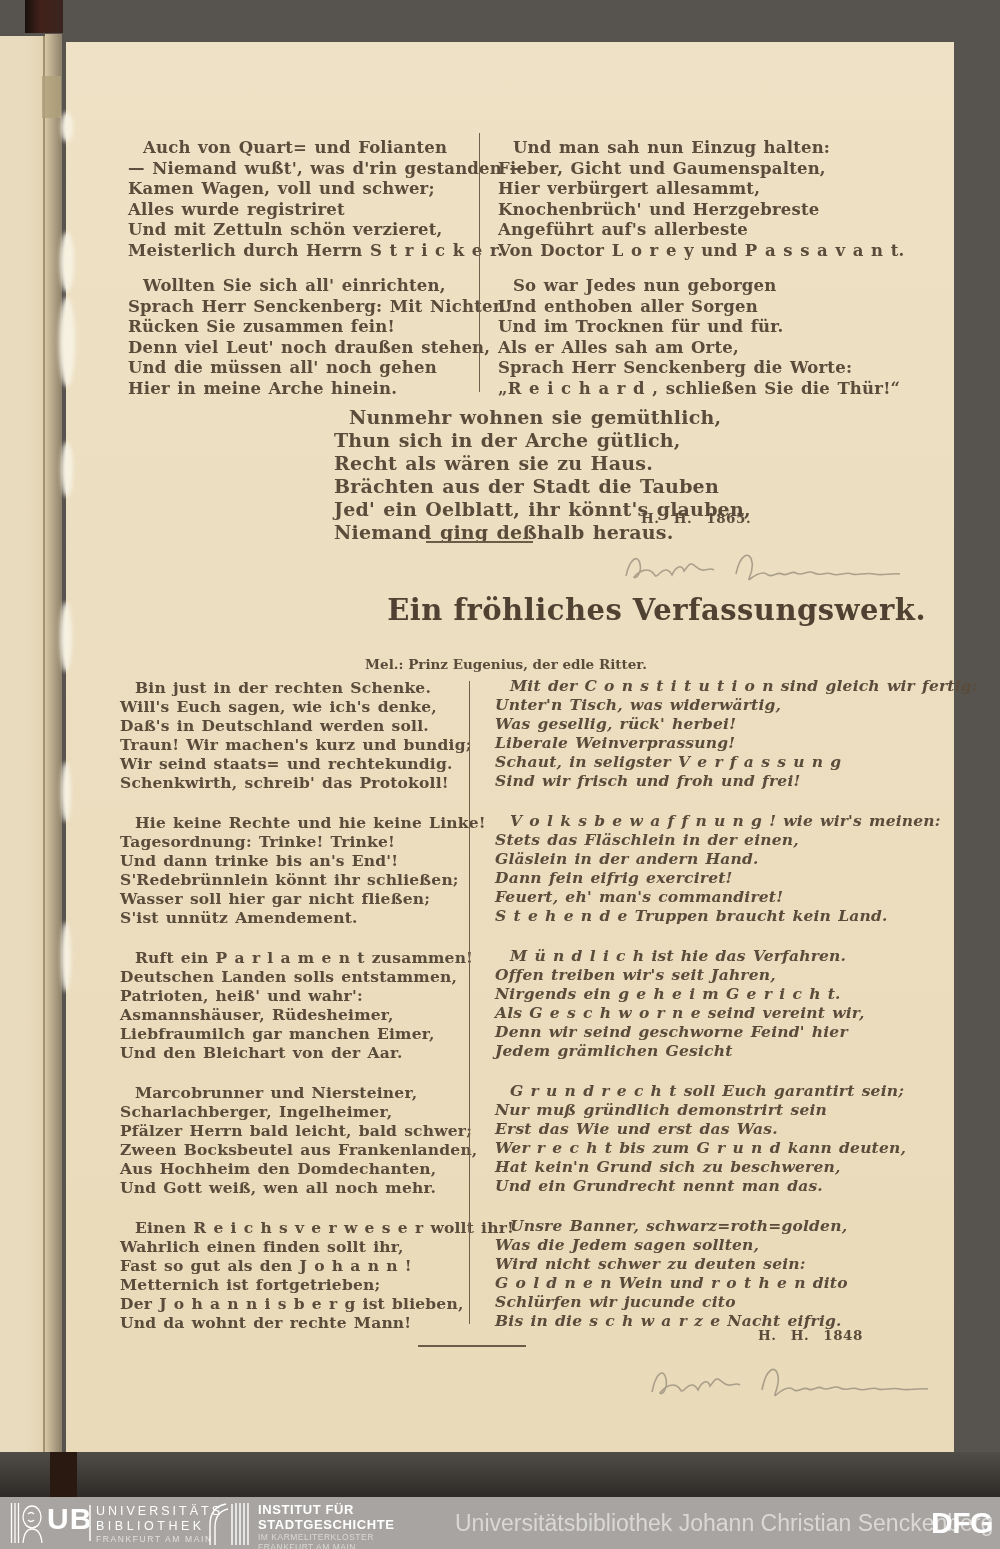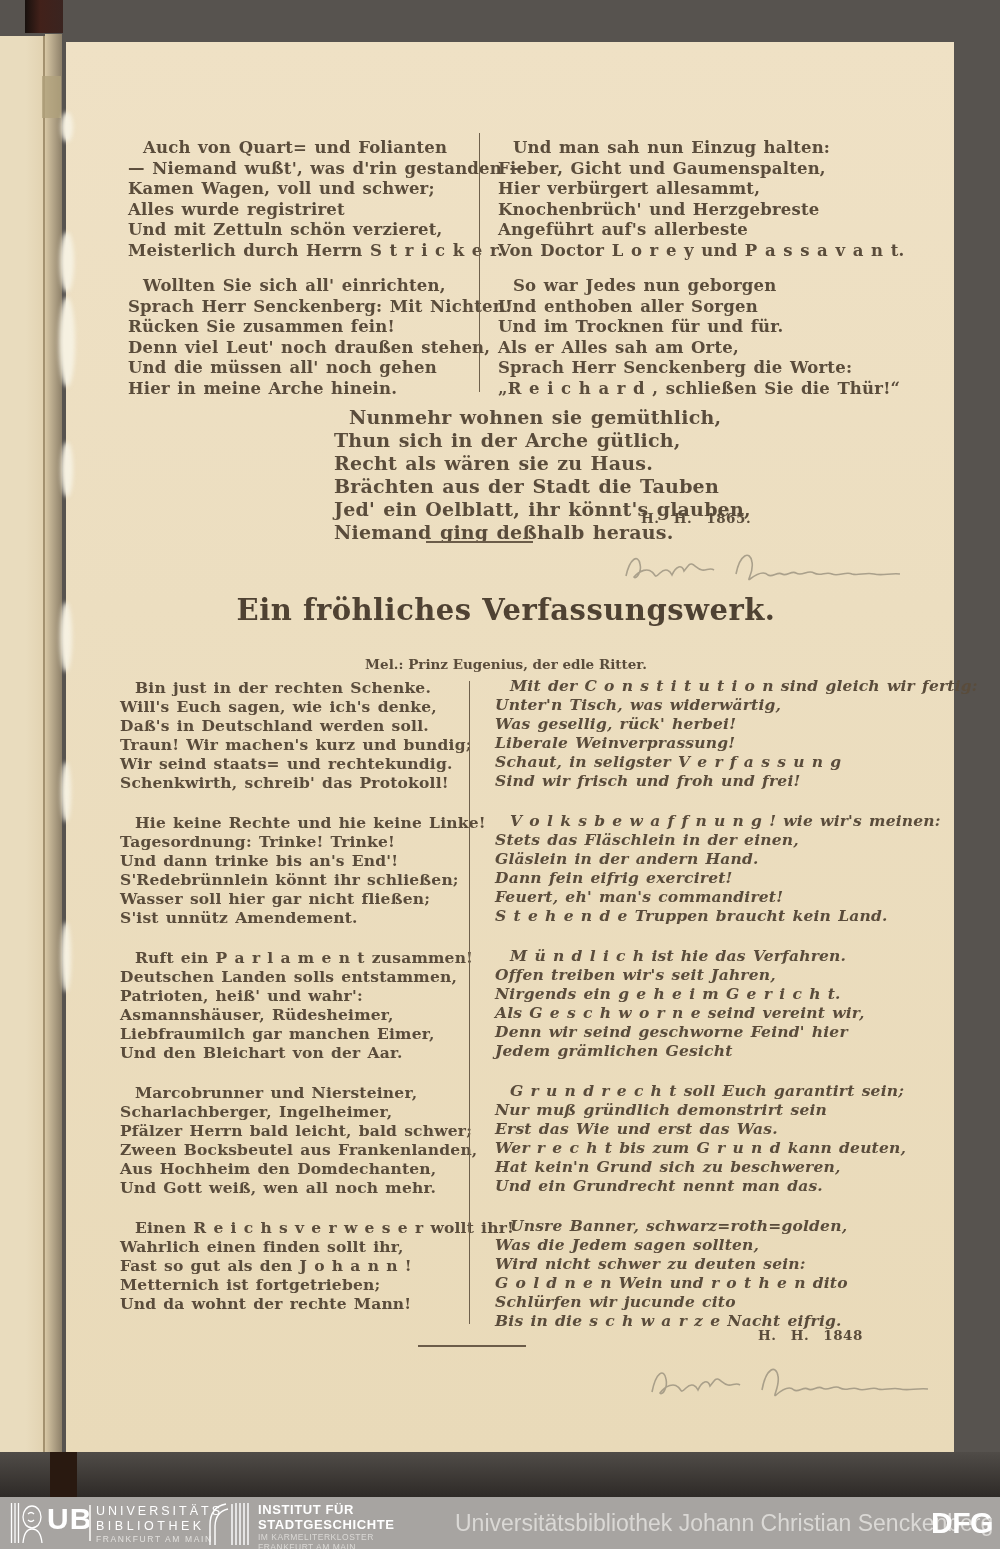--- a/index.html
+++ b/index.html
@@ -23,21 +23,21 @@
   .pline{white-space:nowrap;font-weight:bold;letter-spacing:.2px;word-spacing:1.5px;}
   .poem1 .pline{font-size:16.5px;line-height:20.5px;}
   .poem2 .pline{font-size:15.5px;line-height:19px;}
   .stanza{margin-bottom:15px;}
   .poem2 .stanza{margin-bottom:21px;}
   .stanza .pline:first-child{text-indent:15px;}
   .vrule{position:absolute;width:1px;background:#6e604c;}
   .hrule{position:absolute;height:1.5px;background:#6b5c49;}
   .attr{position:absolute;font-size:13.5px;font-weight:bold;letter-spacing:.5px;word-spacing:9px;color:#5a4c3b;}
   #closing-stanza .pline{font-size:19px;line-height:23px;}
-  #poem2-title{position:absolute;left:20px;top:551px;width:840px;text-align:center;
+  #poem2-title{position:absolute;left:20px;top:551px;width:840px;text-align:right;
                font-size:29px;font-weight:bold;letter-spacing:.5px;color:#4f4233;}
   #melody-note{position:absolute;left:20px;top:614px;width:840px;text-align:center;
                font-size:13.5px;font-weight:bold;color:#5a4c3b;}
   .sig{position:absolute;opacity:.75;}
   
   #footer{left:0;top:1497px;width:1000px;height:52px;background:#a7a4a1;color:#fff;
           font-family:"Liberation Sans",sans-serif;}
   .flogo-txt{position:absolute;color:#fff;}
   #ub-abbrev{position:absolute;left:47px;top:5px;font-size:30px;font-weight:bold;letter-spacing:1px;}
   #ub-sep{position:absolute;left:89px;top:8px;width:2px;height:36px;background:#e8e6e3;}
@@ -164,20 +164,21 @@
           <div class="pline">Pfälzer Herrn bald leicht, bald schwer;</div>
           <div class="pline">Zween Bocksbeutel aus Frankenlanden,</div>
           <div class="pline">Aus Hochheim den Domdechanten,</div>
           <div class="pline">Und Gott weiß, wen all noch mehr.</div>
         </div>
       <div class="stanza">
           <div class="pline">Einen R e i c h s v e r w e s e r wollt ihr!</div>
           <div class="pline">Wahrlich einen finden sollt ihr,</div>
           <div class="pline">Fast so gut als den J o h a n n !</div>
           <div class="pline">Metternich ist fortgetrieben;</div>
+          <div class="pline">Der J o h a n n i s b e r g ist blieben,</div>
           <div class="pline">Und da wohnt der rechte Mann!</div>
         </div>
     </div>
     <div class="vrule" style="left:403px;top:639px;height:643px;"></div>
     <div class="col poem2" style="left:429px;top:634px;width:420px;font-style:italic;">
       <div class="stanza">
           <div class="pline">Mit der C o n s t i t u t i o n sind gleich wir fertig:</div>
           <div class="pline">Unter'n Tisch, was widerwärtig,</div>
           <div class="pline">Was gesellig, rück' herbei!</div>
           <div class="pline">Liberale Weinverprassung!</div>

